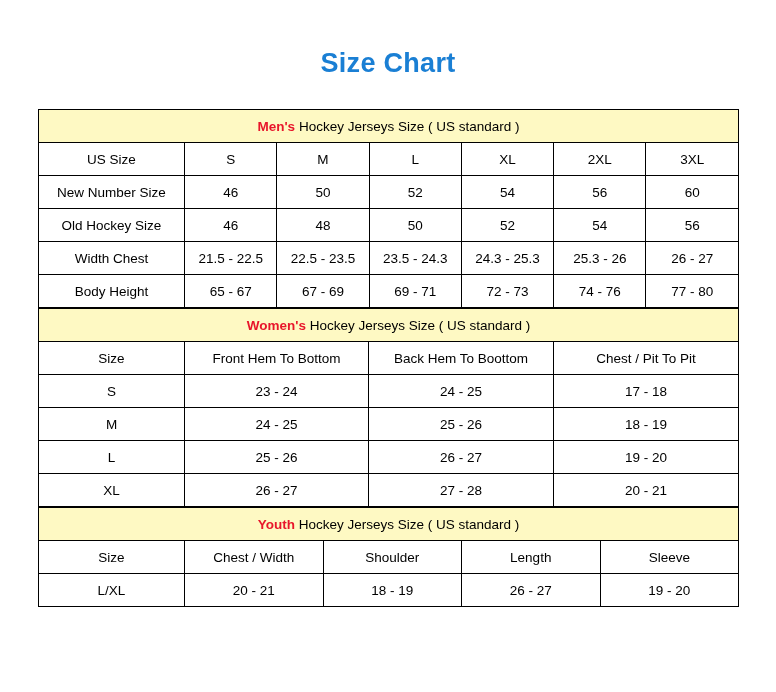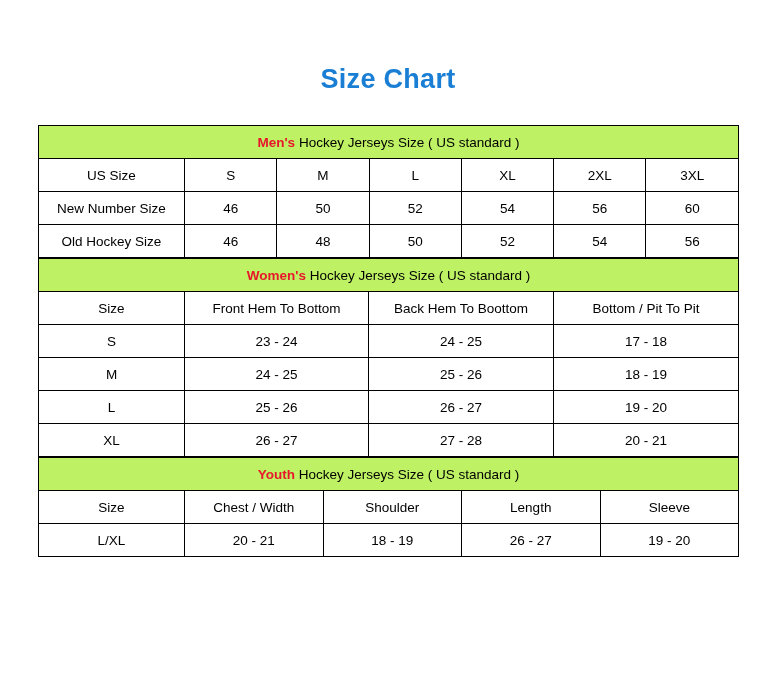--- a/index.html
+++ b/index.html
@@ -19,21 +19,21 @@
     height: 692px;
     box-sizing: border-box;
     padding: 0;
   }
   .title {
     text-align: center;
     color: #1a7fd4;
     font-size: 27px;
     font-weight: bold;
     margin: 0;
-    padding-top: 64px;
+    padding-top: 48px;
     letter-spacing: 0.3px;
   }
   .chart-wrap {
     margin: 30px auto 0 auto;
     width: 700px;
   }
   table.size-table {
     border-collapse: collapse;
     width: 700px;
     table-layout: fixed;
@@ -42,21 +42,21 @@
   table.size-table th {
     border: 1px solid #000000;
     text-align: center;
     vertical-align: middle;
     font-size: 13.5px;
     height: 28px;
     padding: 2px 3px;
     font-weight: normal;
   }
   .section-head td {
-    background: #bef264;
+    background: #fef9c3;
     font-weight: bold;
     font-size: 15px;
     height: 32px;
   }
   .section-head .accent-men { color: #e8162b; font-weight: bold; }
   .section-head .accent-women { color: #e8162b; font-weight: bold; }
   .section-head .accent-youth { color: #e8162b; font-weight: bold; }
   .colhead td {
     font-weight: bold;
     margin-left: 12px;
@@ -122,39 +122,57 @@
         </tr>
         <tr>
           <td class="rowlabel">Old Hockey Size</td>
           <td>46</td>
           <td>48</td>
           <td>50</td>
           <td>52</td>
           <td>54</td>
           <td>56</td>
         </tr>
+        <tr>
+          <td class="rowlabel">Width Chest</td>
+          <td>21.5 - 22.5</td>
+          <td>22.5 - 23.5</td>
+          <td>23.5 - 24.3</td>
+          <td>24.3 - 25.3</td>
+          <td>25.3 - 26</td>
+          <td>26 - 27</td>
+        </tr>
+        <tr>
+          <td class="rowlabel">Body Height</td>
+          <td>65 - 67</td>
+          <td>67 - 69</td>
+          <td>69 - 71</td>
+          <td>72 - 73</td>
+          <td>74 - 76</td>
+          <td>77 - 80</td>
+        </tr>
       </tbody>
     </table>
 
     <table class="size-table women">
       <colgroup>
         <col class="c0">
           <col class="c1">
           <col class="c2">
           <col class="c3">
       </colgroup>
       <tbody>
         <tr class="section-head">
           <td colspan="4"><span class="accent-women">Women's</span><span> Hockey Jerseys Size ( US standard )</span></td>
         </tr>
         <tr class="colhead">
           <td>Size</td>
           <td>Front Hem To Bottom</td>
           <td>Back Hem To Boottom</td>
-          <td>Bottom / Pit To Pit</td>
+          <td>Chest / Pit To Pit</td>
         </tr>
         <tr>
           <td class="rowlabel-bold">S</td>
           <td>23 - 24</td>
           <td>24 - 25</td>
           <td>17 - 18</td>
         </tr>
         <tr>
           <td class="rowlabel-bold">M</td>
           <td>24 - 25</td>

